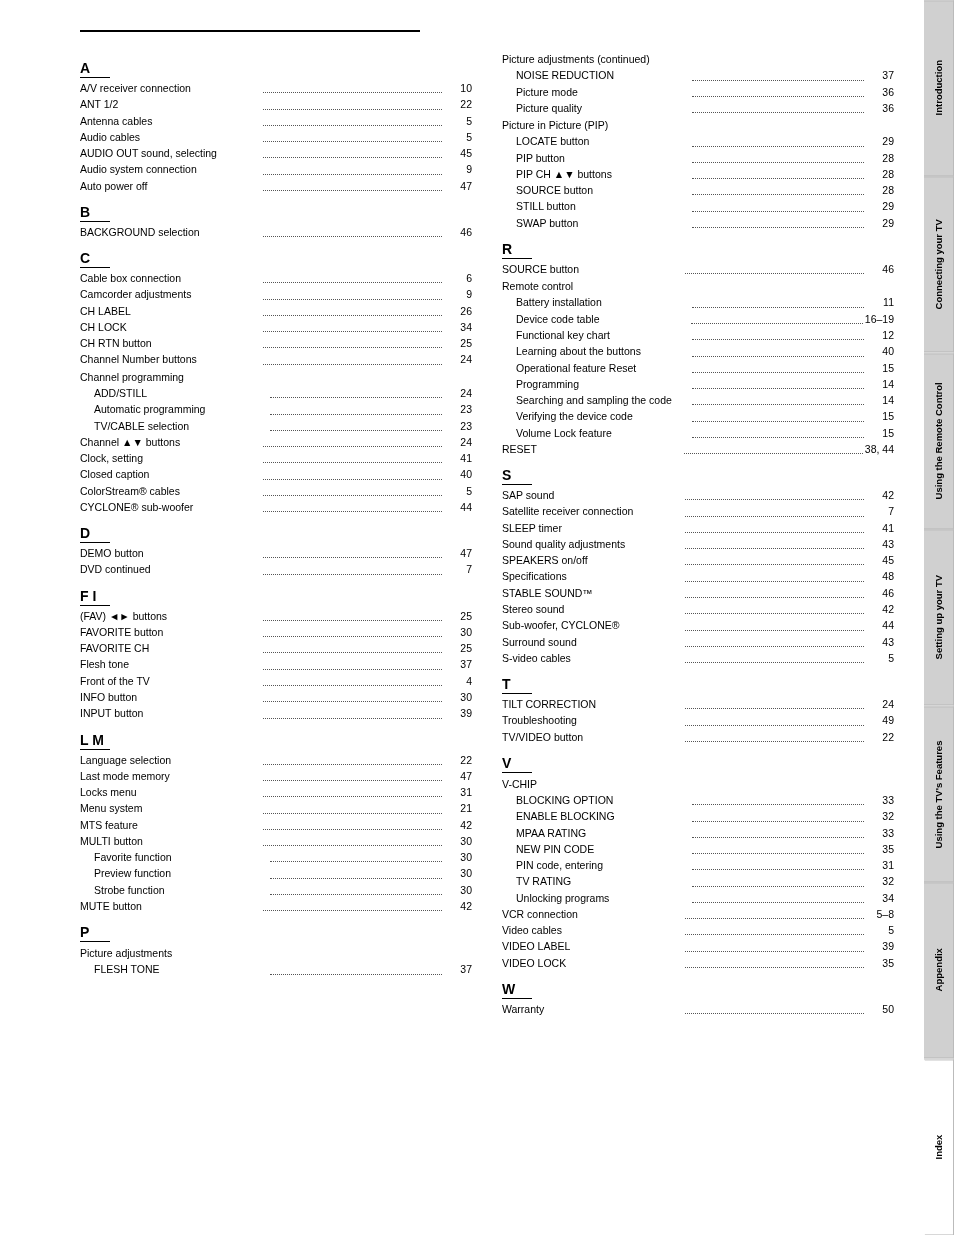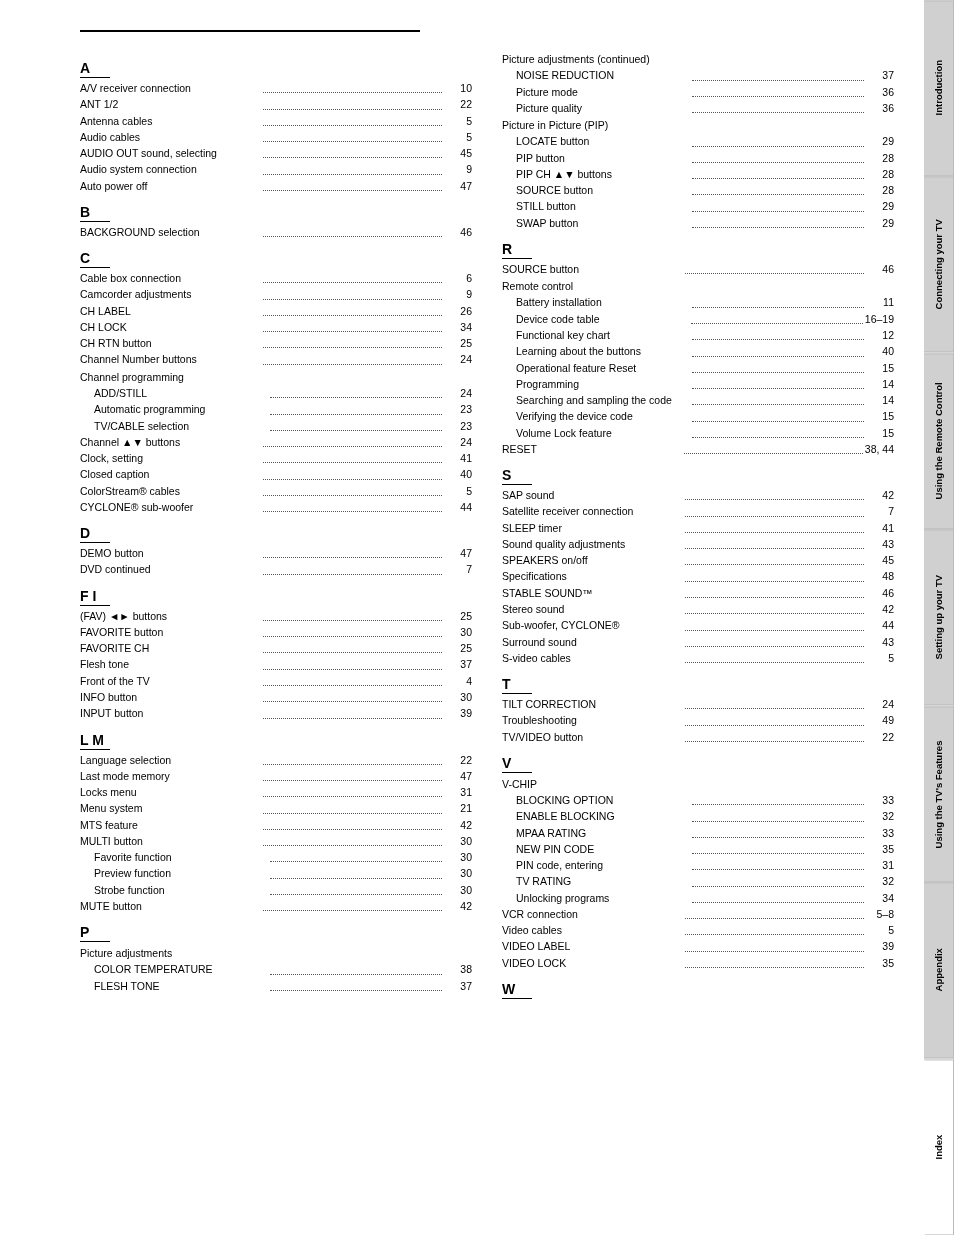--- a/index.html
+++ b/index.html
@@ -304,24 +304,20 @@
           <span class="entry-page">30</span>
         </div><div class="index-entry">
           <span class="entry-name indent1">Strobe function</span>
           <span class="entry-dots"></span>
           <span class="entry-page">30</span>
         </div><div class="index-entry">
           <span class="entry-name">MUTE button</span>
           <span class="entry-dots"></span>
           <span class="entry-page">42</span>
         </div><div class="section-letter">P</div><div class="sub-heading">Picture adjustments</div><div class="index-entry">
-          <span class="entry-name indent1">COLOR TEMPERATURE</span>
-          <span class="entry-dots"></span>
-          <span class="entry-page">38</span>
-        </div><div class="index-entry">
           <span class="entry-name indent1">FLESH TONE</span>
           <span class="entry-dots"></span>
           <span class="entry-page">37</span>
         </div></div>
 
     <div class="col" id="right-col"><div class="sub-heading">Picture adjustments (continued)</div><div class="index-entry">
           <span class="entry-name indent1">NOISE REDUCTION</span>
           <span class="entry-dots"></span>
           <span class="entry-page">37</span>
         </div><div class="index-entry">
@@ -493,21 +489,25 @@
           <span class="entry-dots"></span>
           <span class="entry-page">5</span>
         </div><div class="index-entry">
           <span class="entry-name">VIDEO LABEL</span>
           <span class="entry-dots"></span>
           <span class="entry-page">39</span>
         </div><div class="index-entry">
           <span class="entry-name">VIDEO LOCK</span>
           <span class="entry-dots"></span>
           <span class="entry-page">35</span>
-        </div><div class="section-letter">W</div></div>
+        </div><div class="section-letter">W</div><div class="index-entry">
+          <span class="entry-name">Warranty</span>
+          <span class="entry-dots"></span>
+          <span class="entry-page">50</span>
+        </div></div>
   </div>
 
   <div class="page-footer">
     <span class="page-model"></span>
     <span class="page-number"></span>
   </div>
 </div>
 
 <div class="sidebar-tabs" id="sidebar-tabs">
     <div class="tab-item">Introduction</div>

